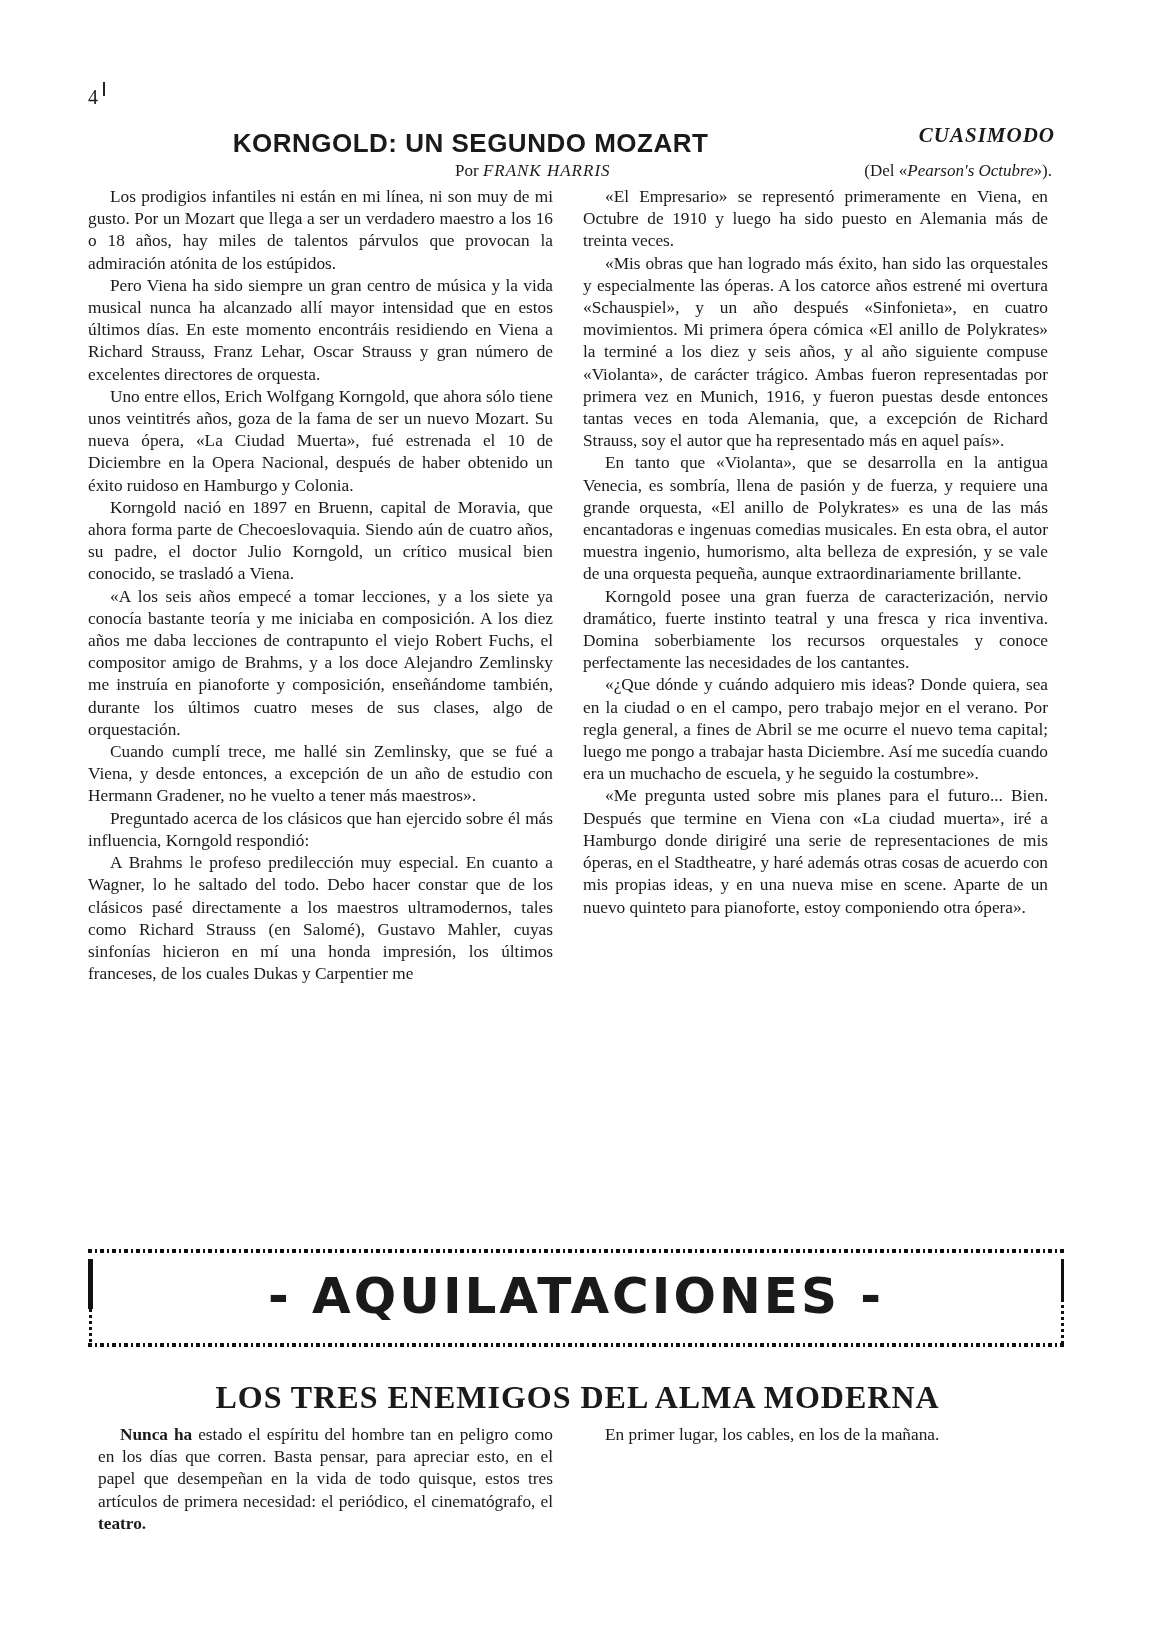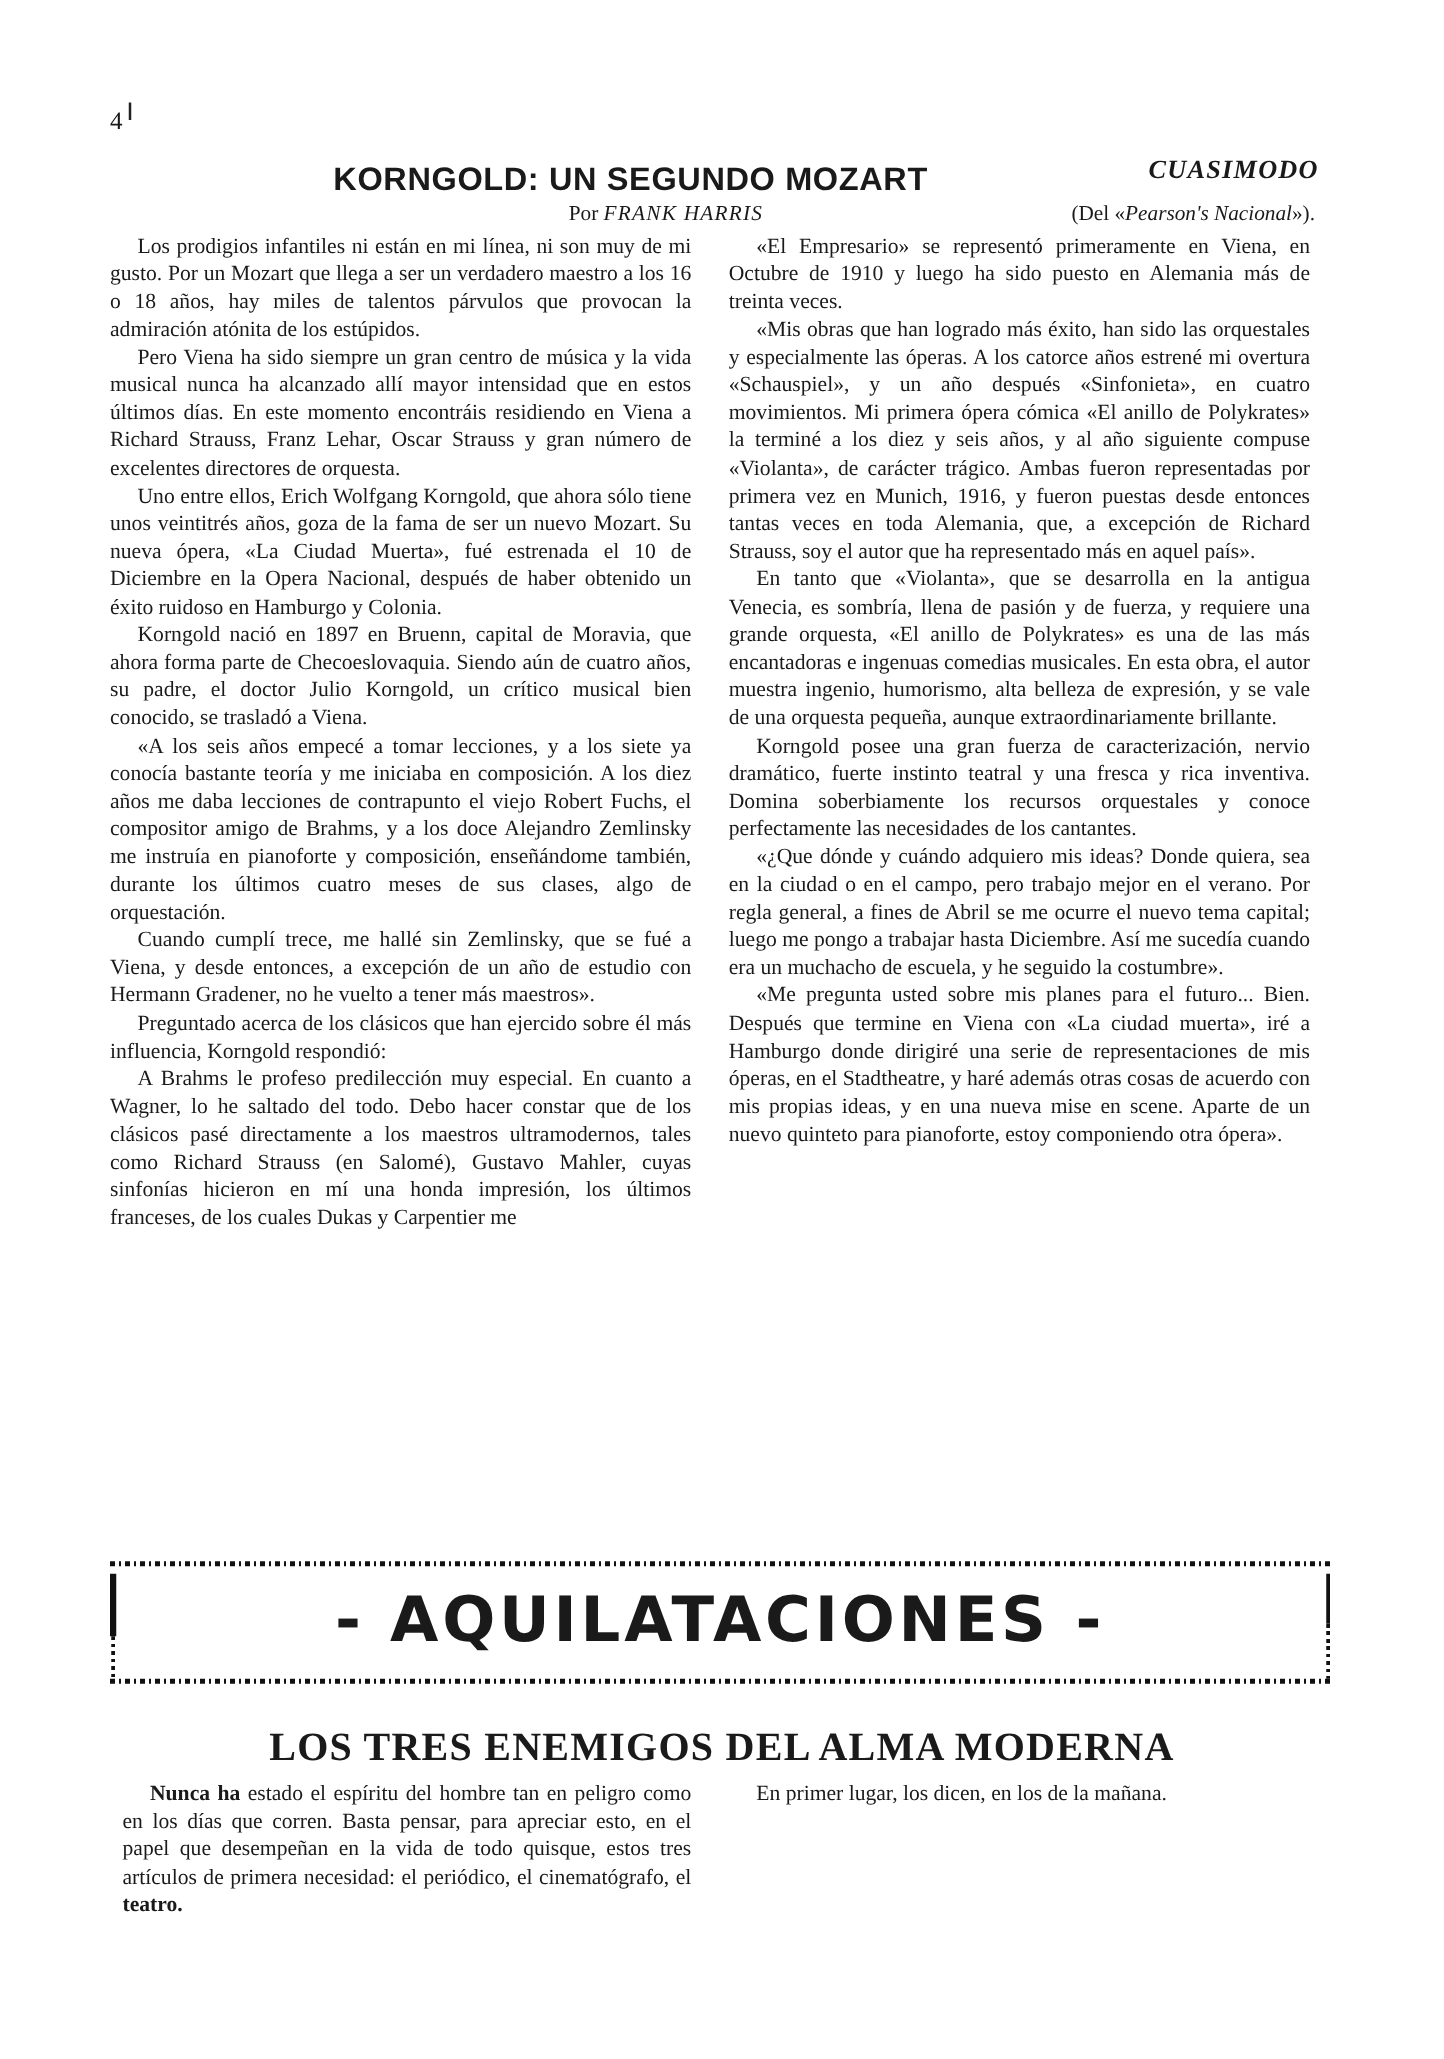--- a/index.html
+++ b/index.html
@@ -1,20 +1,20 @@
 <!DOCTYPE html>
 <html><head>
 <meta charset="utf-8">
 <style>
   html, body { margin: 0; padding: 0; background: #ffffff; }
   body { width: 1155px; height: 1647px; position: relative; overflow: hidden; font-family: "Liberation Serif", "DejaVu Serif", serif; color: #1a1a1a; }
   .page-num { position: absolute; left: 88px; top: 86px; font-size: 20px; }
   .page-mark { position: absolute; left: 103px; top: 82px; width: 2px; height: 14px; background: #222; }
   .masthead { position: absolute; right: 100px; top: 80px; font-size: 21px; font-weight: bold; font-style: italic; letter-spacing: 1px; margin-top: 43px; }
-  .title1 { position: absolute; left: 0; width: 941px; top: 128px; text-align: center; font-family: "Liberation Sans", "DejaVu Sans", sans-serif; font-size: 26px; font-weight: bold; letter-spacing: 0.5px; padding-left: 34px; }
+  .title1 { position: absolute; left: 0; width: 941px; top: 128px; text-align: center; font-family: "Liberation Sans", "DejaVu Sans", sans-serif; font-size: 26px; font-weight: bold; letter-spacing: 0.5px; }
   .byline { position: absolute; left: 455px; top: 161px; font-size: 17px; }
   .byline i { letter-spacing: 1px; text-align: right; }
   .source { position: absolute; right: 103px; top: 161px; font-size: 17px; }
   .cols { position: absolute; left: 88px; top: 186px; width: 960px; display: flex; justify-content: space-between; }
   .col { width: 465px; font-size: 17.3px; line-height: 22.2px; text-align: justify; }
   .col p { margin: 0; text-indent: 22px; }
   .col p.noindent { text-indent: 0; }
   .border-box { position: absolute; left: 88px; top: 1249px; width: 976px; height: 98px; }
   .dotline { position: absolute; height: 4px; background: repeating-linear-gradient(90deg, #111 0 4px, transparent 4px 7px, #111 7px 9px, transparent 9px 12px); }
   .dotline.top { left: 0; right: 0; top: 0; }
@@ -36,21 +36,21 @@
 <div class="page-num">4</div>
 <div class="page-mark"></div>
 <div class="masthead">CUASIMODO</div>
 
 <div class="title1">KORNGOLD: UN SEGUNDO MOZART</div>
 <div class="byline">
   <span>Por</span>
   <i>FRANK HARRIS</i>
 </div>
 <div class="source">
-  <span>(Del «</span><i>Pearson's Nacional</i><span>»).</span>
+  <span>(Del «</span><i>Pearson's Octubre</i><span>»).</span>
 </div>
 
 <div class="cols">
   <div class="col">
     <p>Los prodigios infantiles ni están en mi línea, ni son muy de mi gusto. Por un Mozart que llega a ser un verdadero maestro a los 16 o 18 años, hay miles de talentos párvulos que provocan la admiración atónita de los estúpidos.</p>
     <p>Pero Viena ha sido siempre un gran centro de música y la vida musical nunca ha alcanzado allí mayor intensidad que en estos últimos días. En este momento encontráis residiendo en Viena a Richard Strauss, Franz Lehar, Oscar Strauss y gran número de excelentes directores de orquesta.</p>
     <p>Uno entre ellos, Erich Wolfgang Korngold, que ahora sólo tiene unos veintitrés años, goza de la fama de ser un nuevo Mozart. Su nueva ópera, «La Ciudad Muerta», fué estrenada el 10 de Diciembre en la Opera Nacional, después de haber obtenido un éxito ruidoso en Hamburgo y Colonia.</p>
     <p>Korngold nació en 1897 en Bruenn, capital de Moravia, que ahora forma parte de Checoeslovaquia. Siendo aún de cuatro años, su padre, el doctor Julio Korngold, un crítico musical bien conocido, se trasladó a Viena.</p>
     <p>«A los seis años empecé a tomar lecciones, y a los siete ya conocía bastante teoría y me iniciaba en composición. A los diez años me daba lecciones de contrapunto el viejo Robert Fuchs, el compositor amigo de Brahms, y a los doce Alejandro Zemlinsky me instruía en pianoforte y composición, enseñándome también, durante los últimos cuatro meses de sus clases, algo de orquestación.</p>
     <p>Cuando cumplí trece, me hallé sin Zemlinsky, que se fué a Viena, y desde entonces, a excepción de un año de estudio con Hermann Gradener, no he vuelto a tener más maestros».</p>
@@ -77,15 +77,15 @@
   <div class="dotline bottom"></div>
 </div>
 
 <div class="title2">LOS TRES ENEMIGOS DEL ALMA MODERNA</div>
 
 <div class="cols2">
   <div class="col">
     <p><span class="bold">Nunca ha</span><span> estado el espíritu del hombre tan en peligro como en los días que corren. Basta pensar, para apreciar esto, en el papel que desempeñan en la vida de todo quisque, estos tres artículos de primera necesidad: el periódico, el cinematógrafo, el </span><span class="bold">teatro.</span></p>
   </div>
   <div class="col">
-    <p>En primer lugar, los dicen, en los de la mañana.</p>
+    <p>En primer lugar, los cables, en los de la mañana.</p>
   </div>
 </div>
 
 </body></html>

